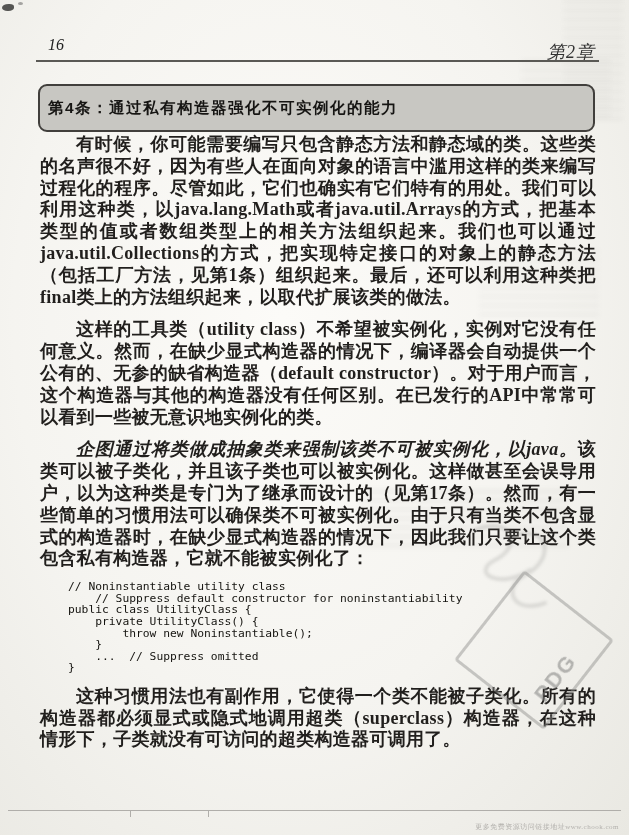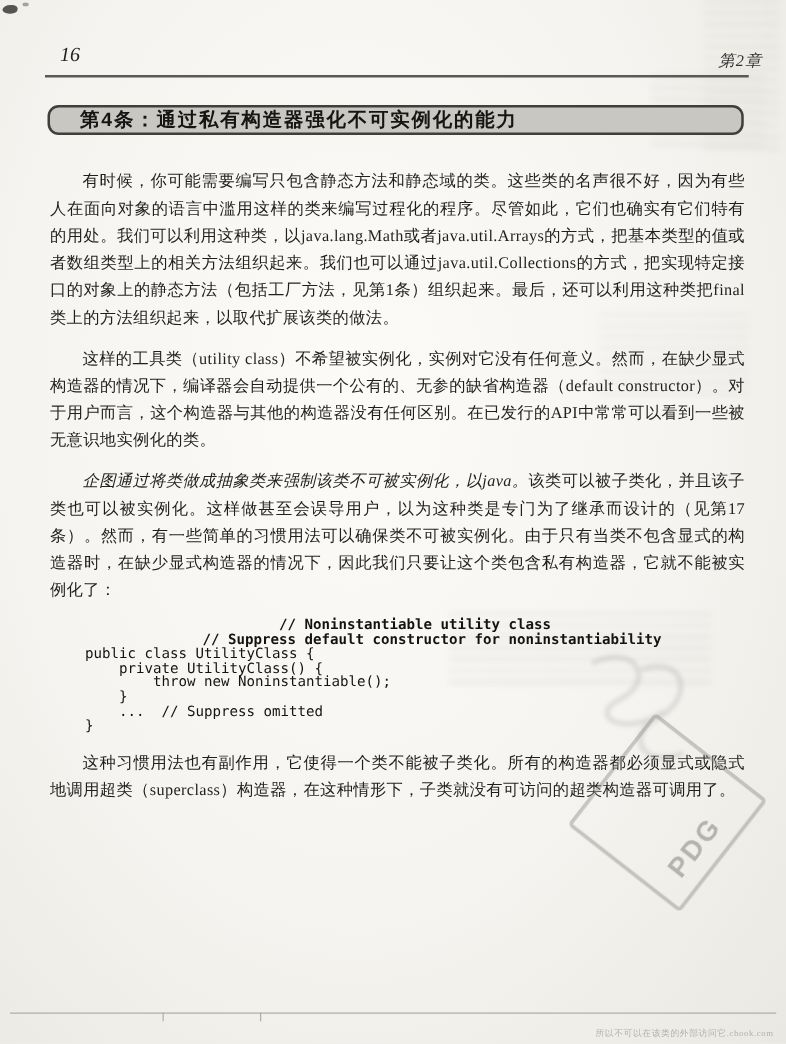--- a/index.html
+++ b/index.html
@@ -15,47 +15,47 @@
   }
   
   .speck-tl{position:absolute;left:2px;top:4px;width:12px;height:7px;background:#3a3a38;border-radius:60% 40% 50% 50%;opacity:.85;}
   .speck-tl2{position:absolute;left:18px;top:2px;width:5px;height:3px;background:#555;border-radius:50%;opacity:.5;}
   .smudge{position:absolute;filter:blur(2.5px);opacity:.14;background:repeating-linear-gradient(180deg,#8a8a86 0 3px,transparent 3px 9px);}
   .smudge.s1{right:18px;top:60px;width:90px;height:60px;opacity:.10;}
   .smudge.s2{right:30px;top:250px;width:120px;height:70px;opacity:.09;}
   .smudge.s3{right:60px;top:490px;width:210px;height:60px;opacity:.13;}
   .smudge.s4{right:6px;top:0px;width:60px;height:120px;opacity:.10;}
   
-  .running-head{position:absolute;top:34px;left:38px;right:17px;height:26px;}
+  .running-head{position:absolute;top:34px;left:38px;right:32px;height:26px;}
   .pageno{position:absolute;left:10px;top:2px;font-style:italic;font-size:16px;color:#222;}
-  .chapter{position:absolute;right:2px;top:6px;font-style:italic;font-size:13px;color:#333;letter-spacing:1px;}
+  .chapter{position:absolute;right:2px;top:6px;font-style:italic;font-size:18px;color:#333;letter-spacing:1px;}
   .head-rule{position:absolute;top:60px;left:36px;right:30px;height:2px;background:#5a5955;}
   
   .item-bar{
-    position:absolute;top:84px;left:38px;right:34px;height:24px;
+    position:absolute;top:84px;left:38px;right:34px;height:48px;
     background:#c8c7c2;border:2px solid #413f3c;border-radius:9px;
-    display:flex;align-items:center;padding-left:24px;box-sizing:border-box;
+    display:flex;align-items:center;padding-left:8px;box-sizing:border-box;
     font-family:"Liberation Sans","DejaVu Sans",sans-serif;
     font-weight:bold;font-size:15.5px;color:#161513;letter-spacing:1.5px;
   }
   
   .body-text{position:absolute;top:134px;left:40px;width:556px;color:#211f1d;}
   p.para{
-    margin:0 0 11px 0;font-size:13px;line-height:21.8px;
-    text-align:justify;text-indent:2em;letter-spacing:.3px;
+    margin:0 0 11px 0;font-size:18px;line-height:21.8px;
+    text-align:justify;text-indent:2em;letter-spacing:.3px;font-weight:bold;
   }
   p.para .kai{font-style:italic;}
   
   .code{
     margin:6px 0 12px 28px;
     font-family:"DejaVu Sans Mono","Liberation Mono",monospace;
     font-size:11.3px;line-height:11.6px;color:#14130f;
   }
   .code .cl{white-space:pre;}
-  .code .cmt{font-weight:bold;text-align:center;}
+  .code .cmt{font-weight:normal;}
   
   .stamp{position:absolute;right:28px;bottom:110px;width:150px;height:170px;pointer-events:none;}
   .stamp-box{
     position:absolute;right:10px;bottom:18px;width:108px;height:108px;
     border:3px solid rgba(140,140,138,.45);transform:rotate(38deg);
     border-radius:4px;filter:blur(.6px);
   }
   .stamp-label{
     position:absolute;right:18px;bottom:34px;
     font-family:"Liberation Sans",sans-serif;font-weight:bold;font-size:22px;
@@ -117,15 +117,15 @@
     <svg class="stamp-script" width="110" height="120" viewBox="0 0 110 120">
       <path d="M20,15 C55,0 70,30 40,45 C15,58 45,75 75,55 M60,20 C95,10 100,45 70,60 C45,74 60,100 90,88" fill="none" stroke="#8c8c8a" stroke-width="4" stroke-linecap="round" opacity="0.8"></path>
     </svg>
     <div class="stamp-box"></div>
     <div class="stamp-label">PDG</div>
   </div>
 
   <div class="bottom-rule"></div>
   <div class="tick t1"></div>
   <div class="tick t2"></div>
-  <div class="footer-note">所以不可以在该类的外部访问它.chook.com</div>
+  <div class="footer-note">更多免费资源访问链接地址www.chook.com</div>
 
 </div>
 
 </body></html>

